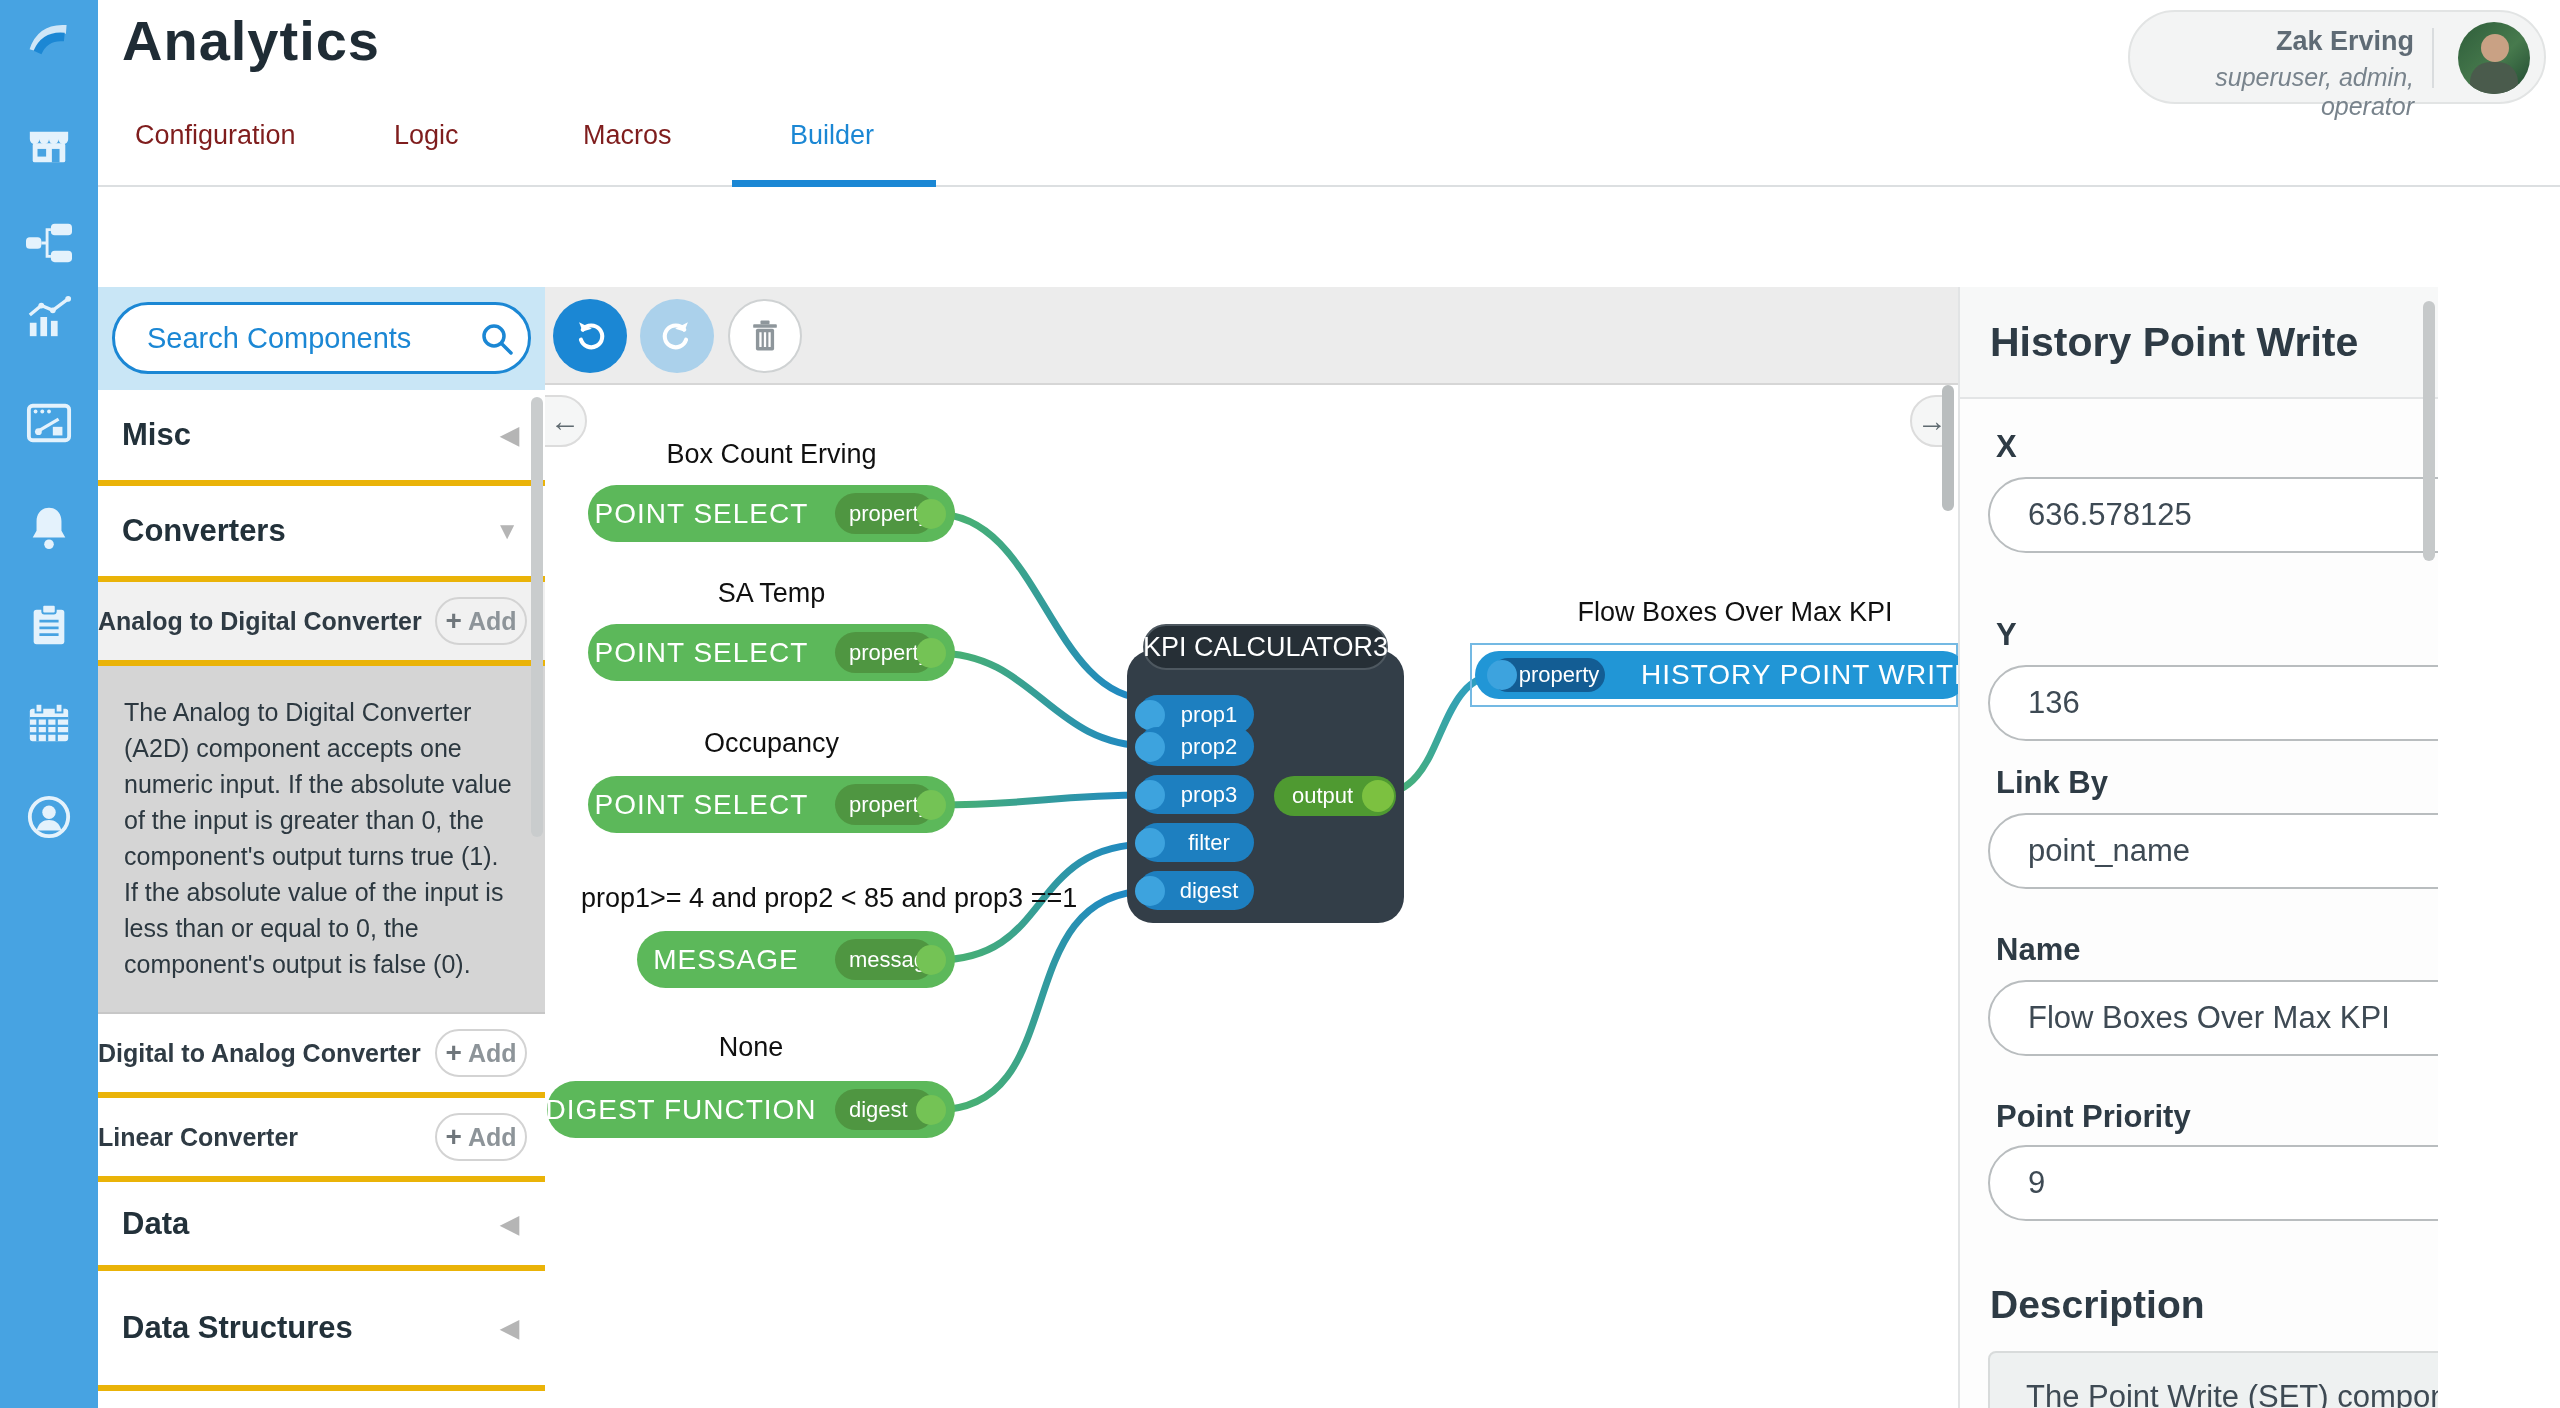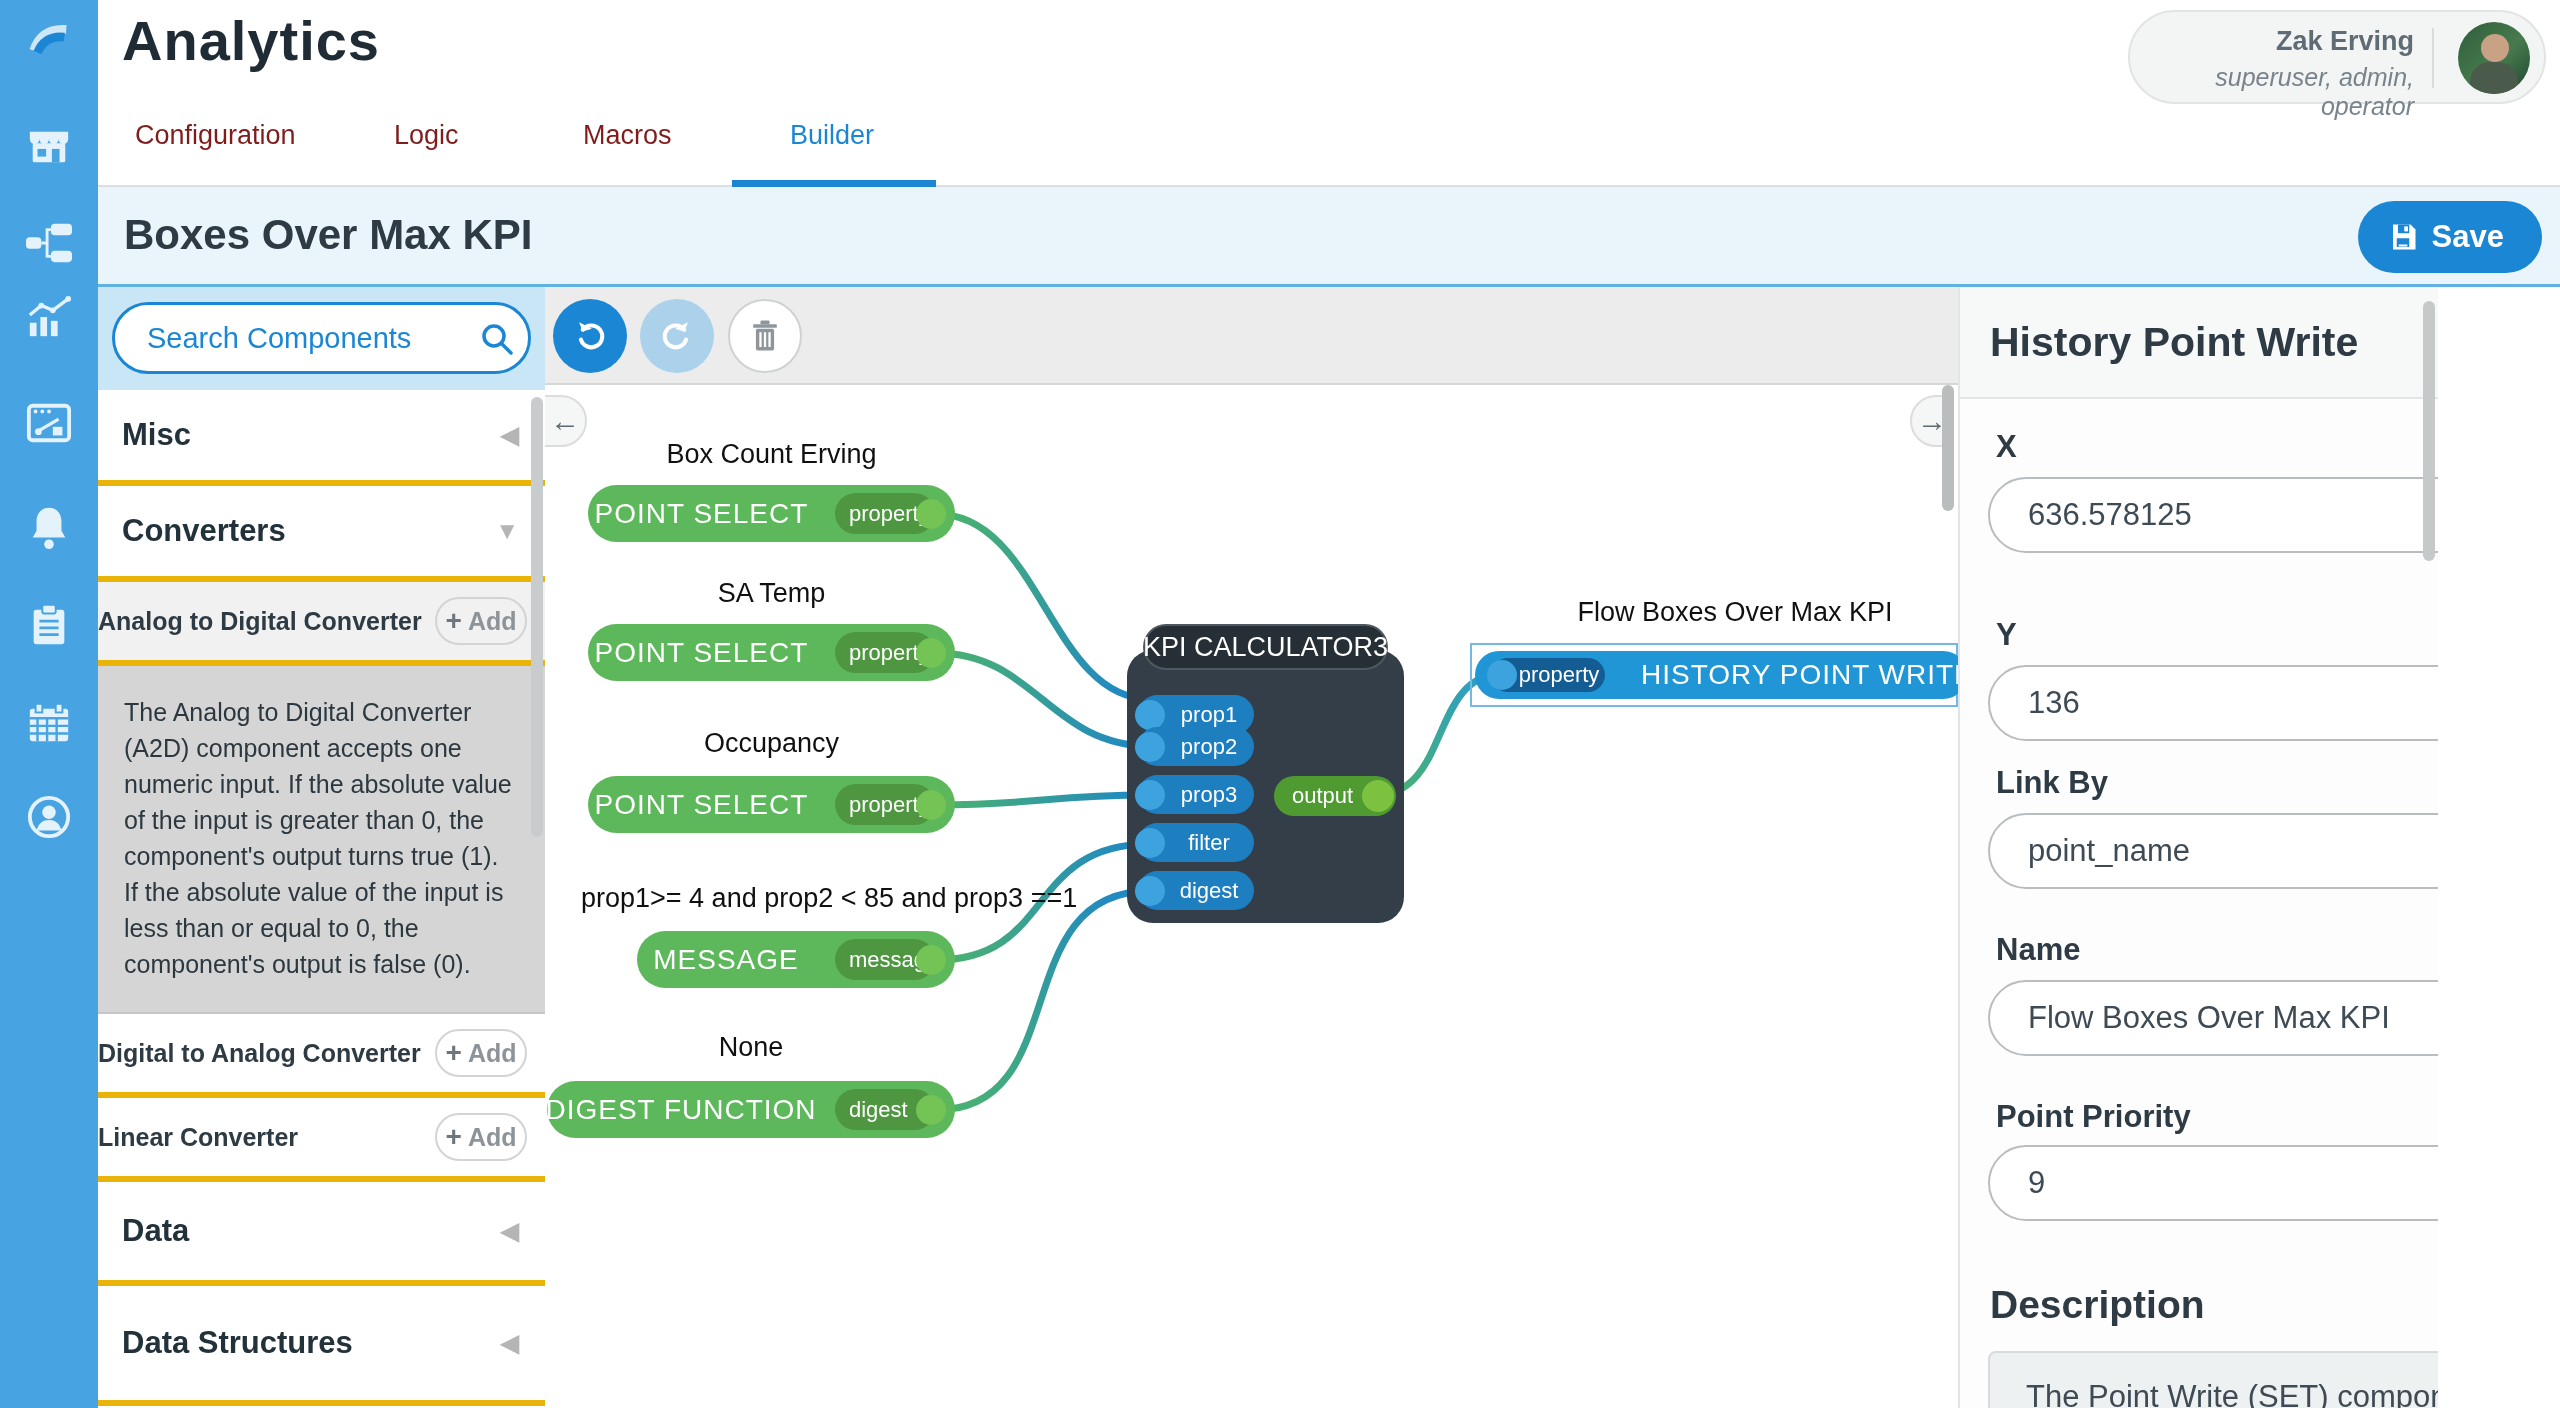--- a/index.html
+++ b/index.html
@@ -188,33 +188,20 @@
     <div class="user-pill">
       <div class="user-names">
         <div class="user-name">Zak Erving</div>
         <div class="user-roles">superuser, admin, operator</div>
       </div>
       <div class="user-divider"></div>
       <div class="avatar"></div>
     </div>
   </div>
 
-  <div class="titlebar">
-    <div class="page-title">Boxes Over Max KPI</div>
-    <div class="save-btn">
-      <svg viewBox="0 0 24 24">
-          <path d="M4 2h14l4 4v16H4z" fill="#fff"></path>
-          <rect x="8" y="2" width="9" height="7" fill="#1b87d4"></rect>
-          <rect x="13" y="3.5" width="3" height="4" fill="#fff"></rect>
-          <rect x="7" y="13" width="10" height="7" fill="#1b87d4"></rect>
-          <rect x="8.5" y="18" width="7" height="1.6" fill="#fff"></rect>
-        </svg>
-      <span>Save</span>
-    </div>
-  </div>
 
   <div class="cpanel">
     <div class="search-wrap">
       <input class="search-input" type="text" placeholder="Search Components" style="">
       <span class="search-icon">
         <svg width="36" height="36" viewBox="0 0 36 36">
             <circle cx="15" cy="15" r="10" fill="none" stroke="#1b87d4" stroke-width="3.5"></circle>
             <path d="M23 23 L32 32" stroke="#1b87d4" stroke-width="3.5" stroke-linecap="round"></path>
           </svg>
       </span>
@@ -243,21 +230,21 @@
             <span>Add</span>
           </span>
       </div>
       <div class="row item">
         <span>Linear Converter</span>
         <span class="add-btn">
             <span class="add-plus">+</span>
             <span>Add</span>
           </span>
       </div>
-      <div class="row sec-header" style="height:104px;">
+      <div class="row sec-header" style="height:89px;">
         <span>Data</span>
         <span class="sec-arrow">◀</span>
       </div>
       <div class="row sec-header" style="height:120px;">
         <span>Data Structures</span>
         <span class="sec-arrow">◀</span>
       </div>
       <div class="row sec-header" style="height:104px;">
         
         

